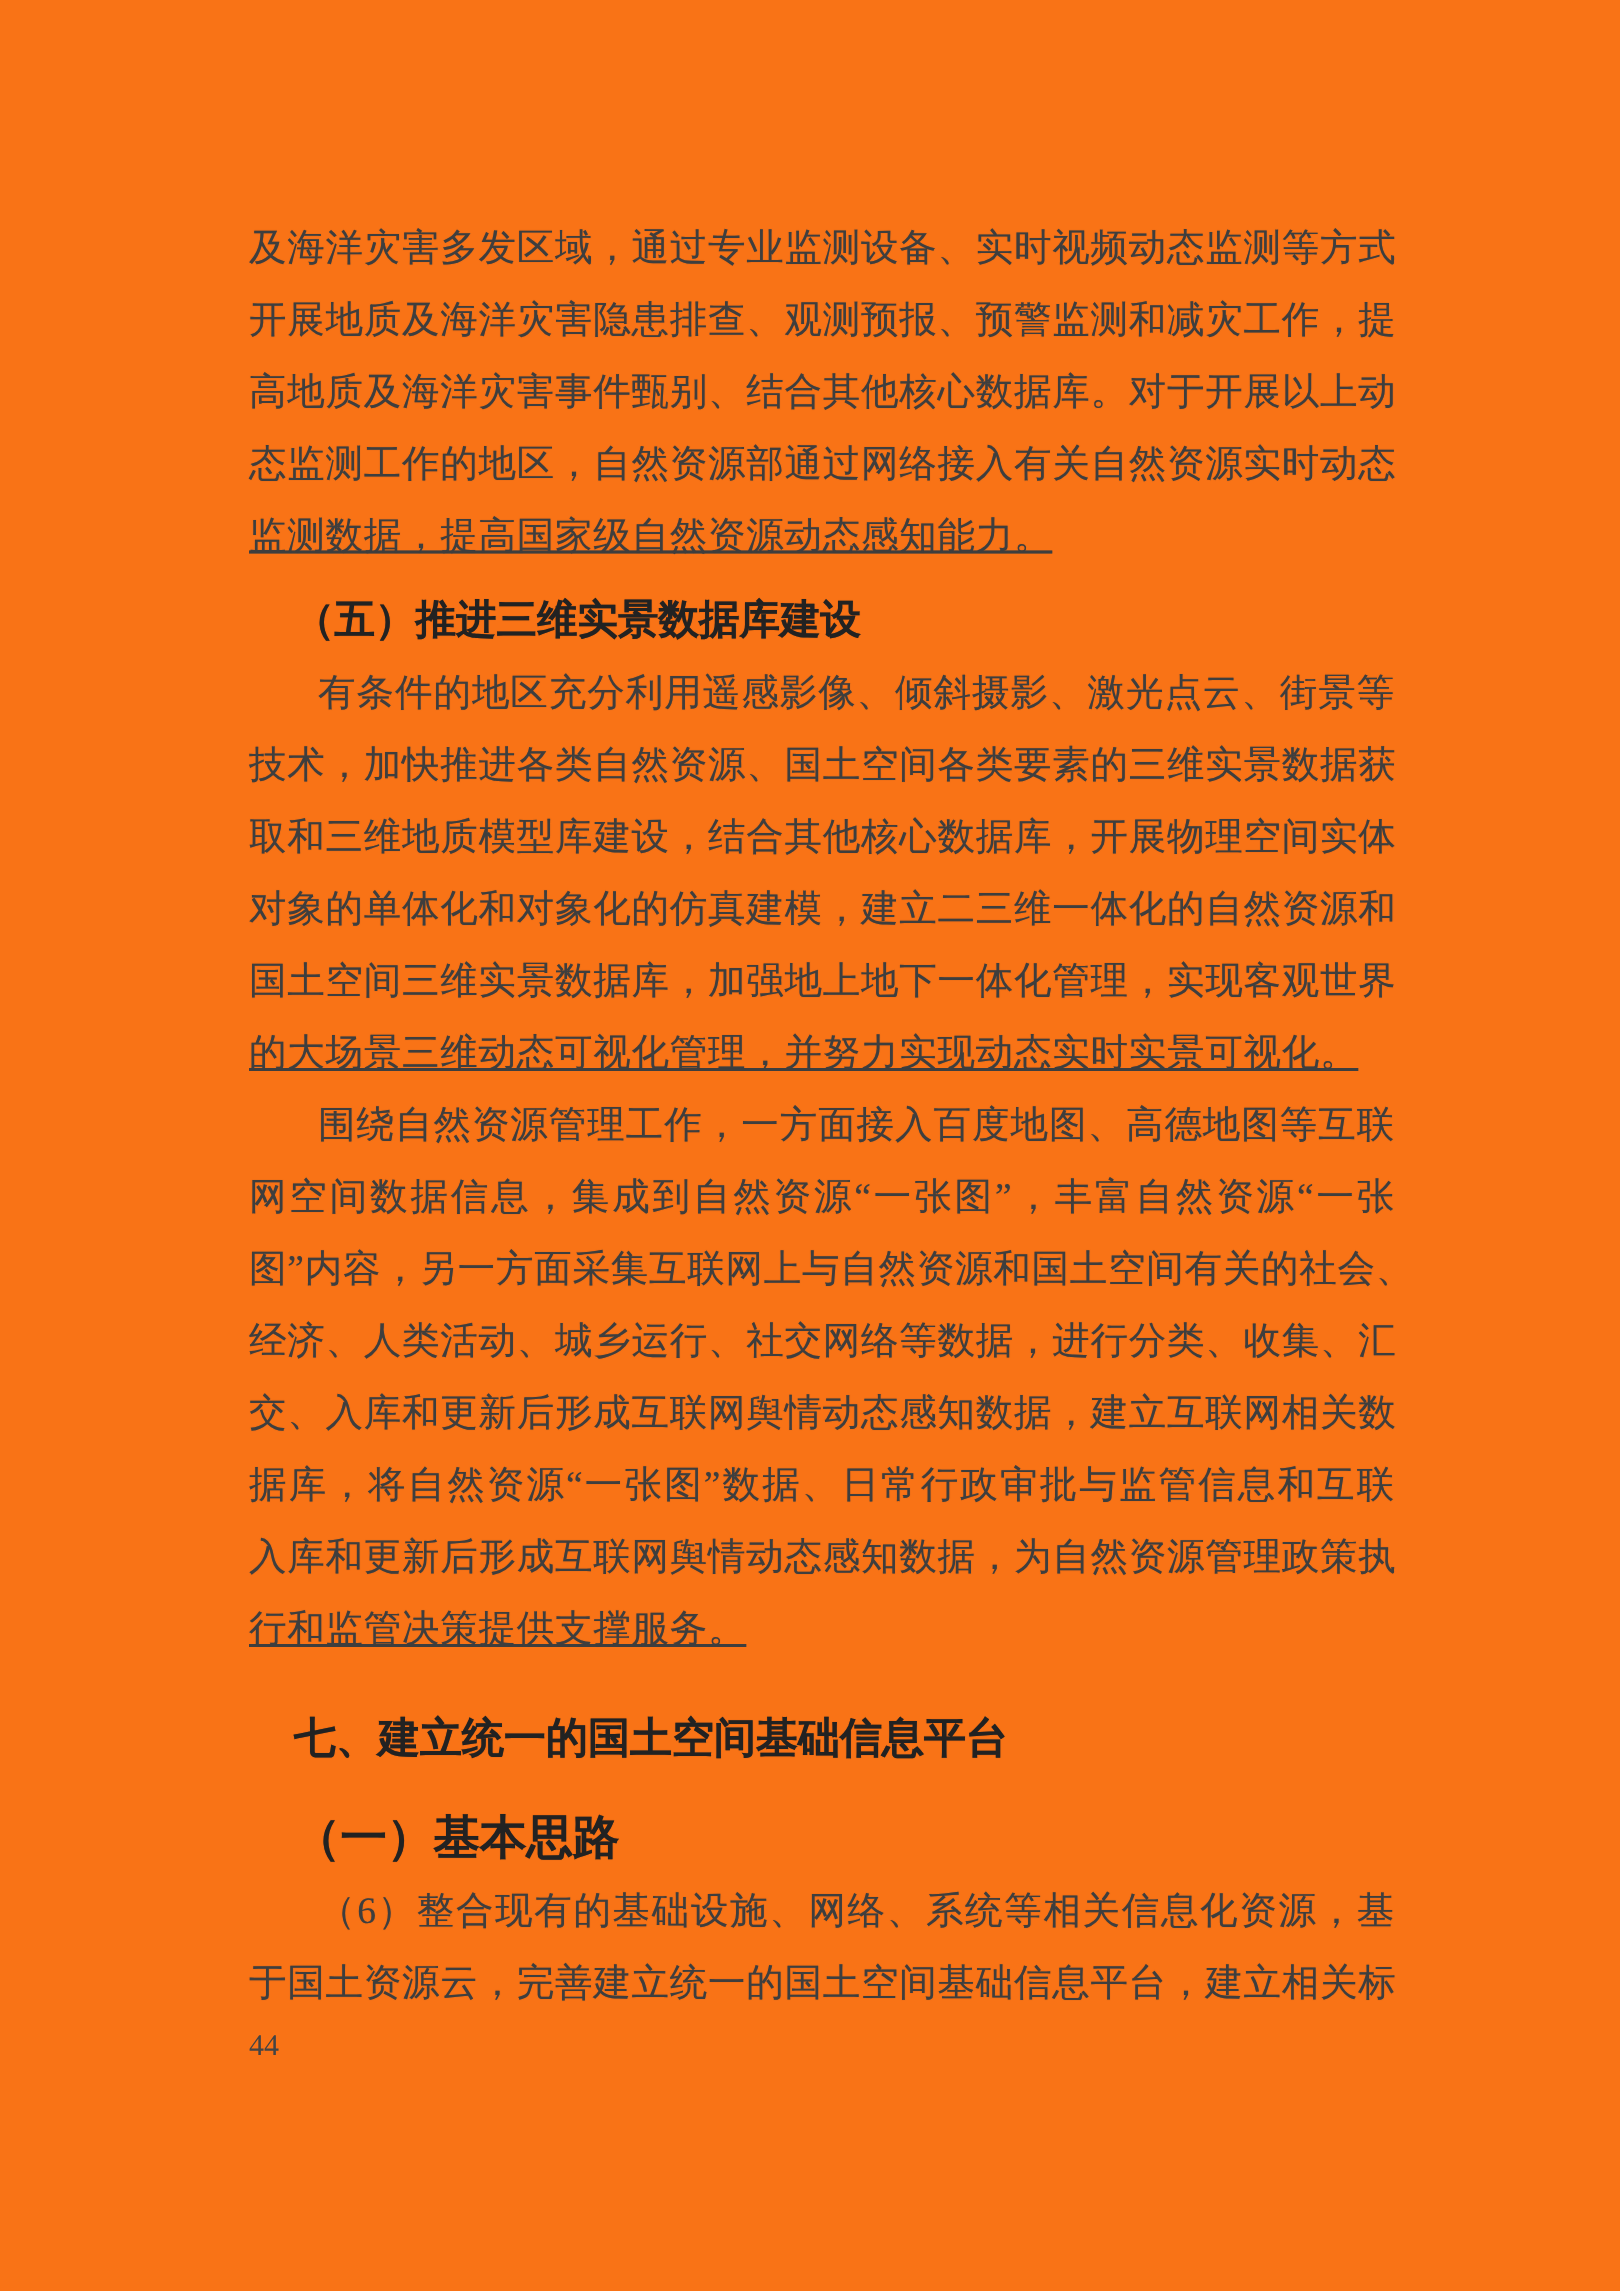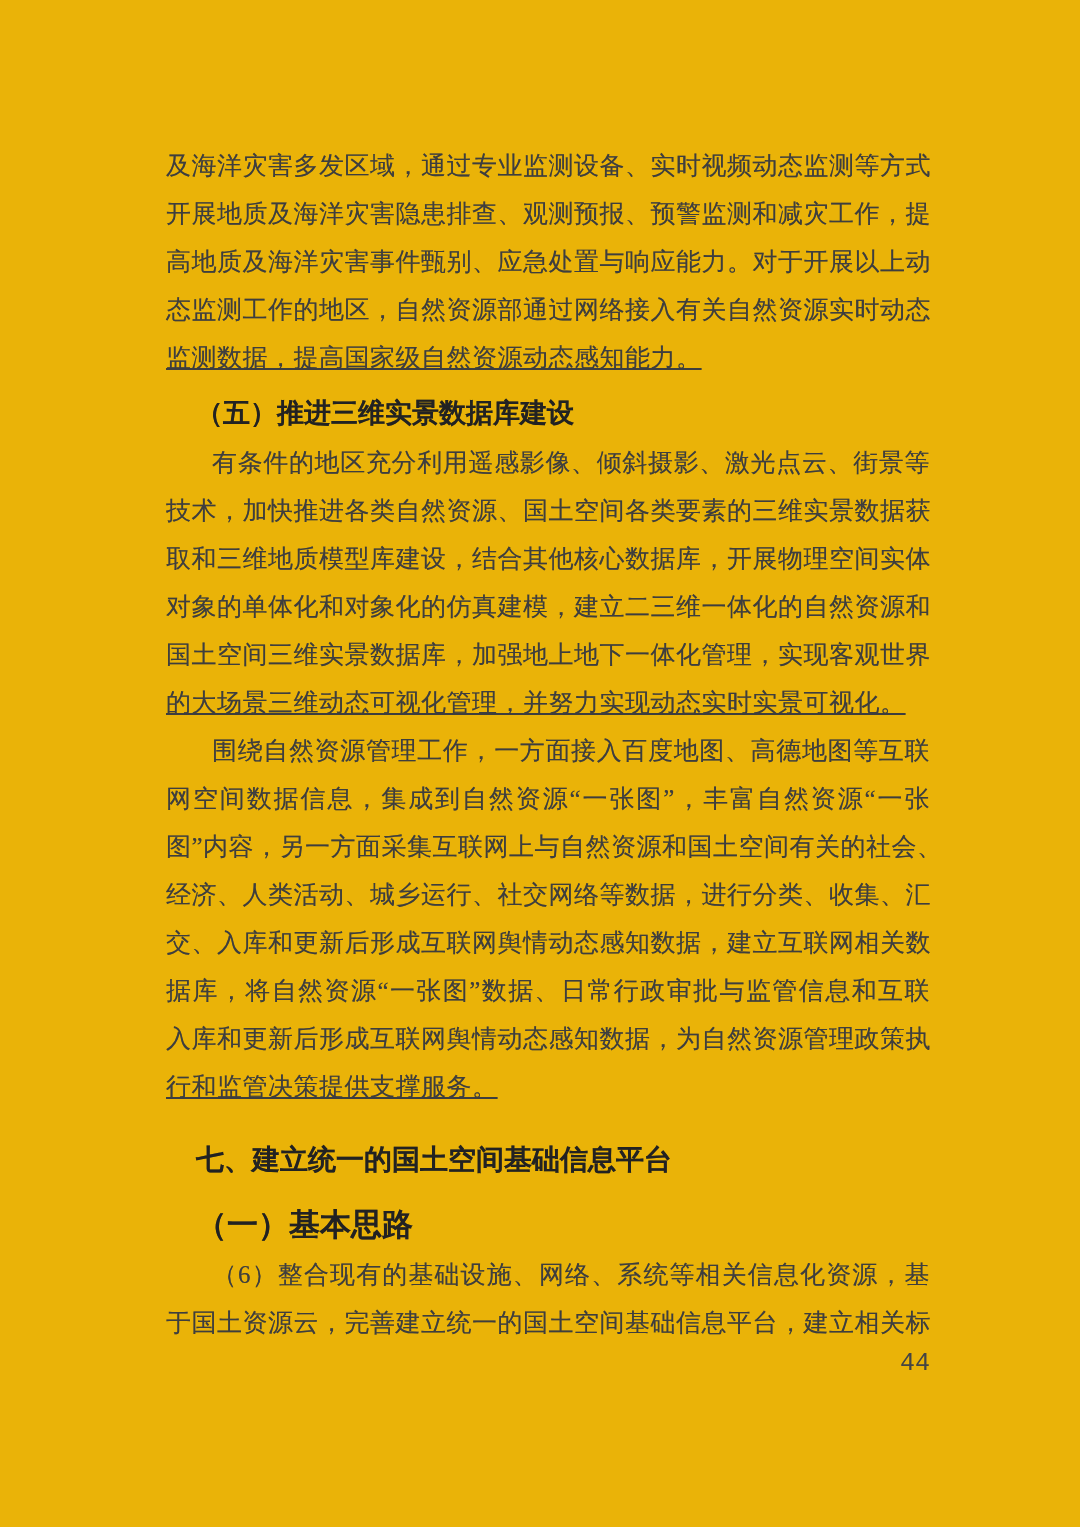--- a/index.html
+++ b/index.html
@@ -1,20 +1,20 @@
 <!DOCTYPE html>
 <html lang="zh"><head>
 <meta charset="utf-8">
 <style>
   html, body { margin: 0; padding: 0; background: #ffffff; }
   .page {
     position: relative;
     width: 1080px;
     height: 1527px;
-    background: #eab308;
+    background: #f97316;
     overflow: hidden;
     font-family: "Liberation Serif", "DejaVu Serif", serif;
     color: #3d3d3d;
   }
   .content {
     margin-left: 166px;
     width: 764px;
     padding-top: 142px;
     box-sizing: border-box;
   }
@@ -59,37 +59,37 @@
     margin-bottom: 20px;
   }
   .heading.sub {
     font-size: 31px;
     line-height: 44px;
     margin-top: 14px;
     margin-bottom: 4px;
   }
   .page-number {
     margin-top: 4px;
-    text-align: right;
-    font-size: 25px;
+    text-align: left;
+    font-size: 20px;
     line-height: 26px;
     color: #444444;
-    font-family: Liberation Mono, monospace;
+    font-family: Liberation Serif, serif;
   }
 </style>
 </head>
 <body>
 
 <div class="page">
   <main class="content">
 
     <section class="para">
         <div class="line">及海洋灾害多发区域，通过专业监测设备、实时视频动态监测等方式</div>
         <div class="line">开展地质及海洋灾害隐患排查、观测预报、预警监测和减灾工作，提</div>
-        <div class="line">高地质及海洋灾害事件甄别、应急处置与响应能力。对于开展以上动</div>
+        <div class="line">高地质及海洋灾害事件甄别、结合其他核心数据库。对于开展以上动</div>
         <div class="line">态监测工作的地区，自然资源部通过网络接入有关自然资源实时动态</div>
         <div class="line last">监测数据，提高国家级自然资源动态感知能力。</div>
       </section>
 
     <h3 class="heading section">（五）推进三维实景数据库建设</h3>
 
     <section class="para indent">
         <div class="line">有条件的地区充分利用遥感影像、倾斜摄影、激光点云、街景等</div>
         <div class="line">技术，加快推进各类自然资源、国土空间各类要素的三维实景数据获</div>
         <div class="line">取和三维地质模型库建设，结合其他核心数据库，开展物理空间实体</div>

